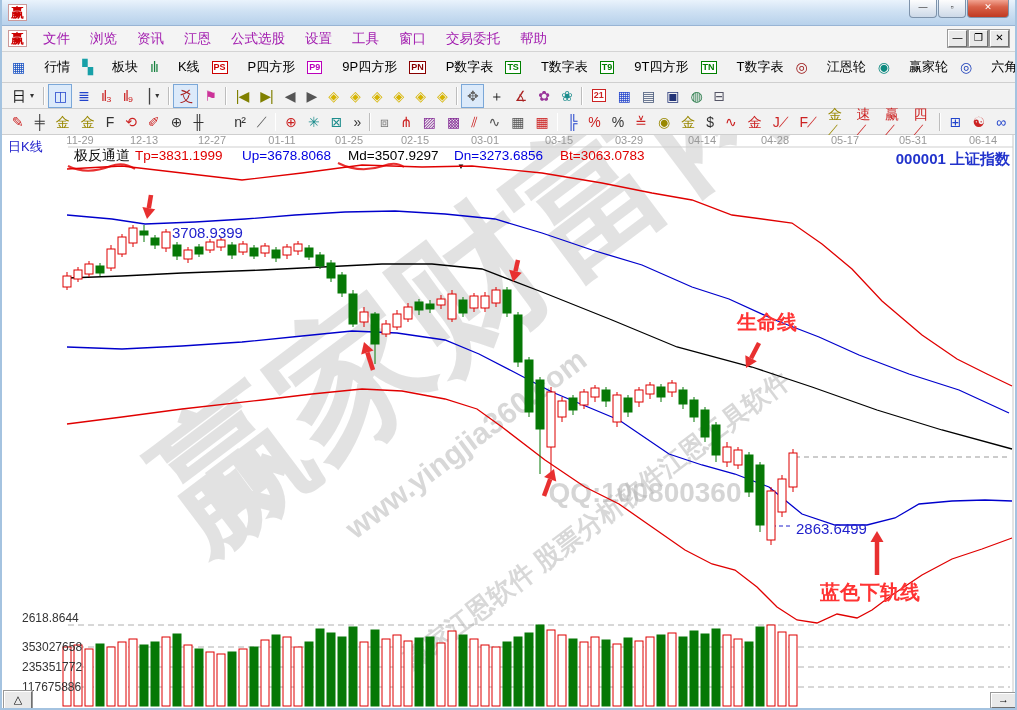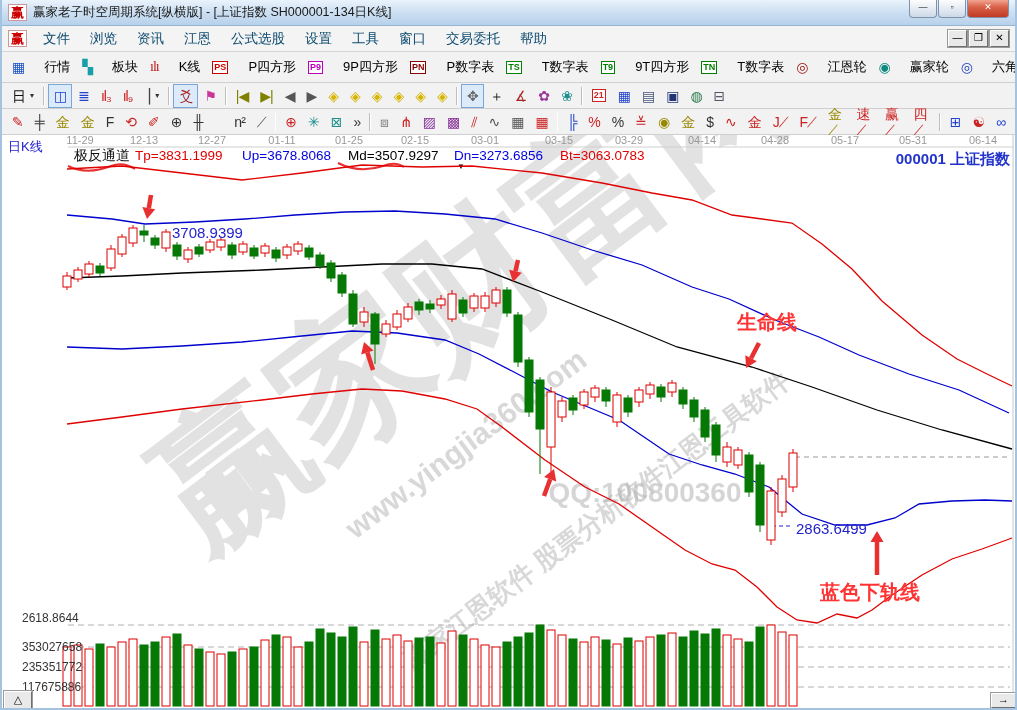--- a/index.html
+++ b/index.html
@@ -9,21 +9,21 @@
             display:flex;align-items:center;padding:0 6px;box-sizing:border-box;}
   .app-icon{color:#cc0000;font-weight:bold;font-size:13px;background:#fff;border:1px solid #c99;
             padding:0 2px;line-height:15px;margin-right:6px;}
   .title-text{font-size:12.5px;color:#1a1a1a;}
   .caption-btns{margin-left:auto;display:flex;gap:1px;align-items:flex-start;height:100%;}
   .cap-btn{width:26px;height:17px;border:1px solid #7e93ab;border-top:none;border-radius:0 0 4px 4px;
            background:linear-gradient(#fdfdfd,#cdd9e8);font-size:9px;text-align:center;line-height:15px;color:#333;}
   .cap-btn.close{width:40px;background:linear-gradient(#f2a492,#d9634a 40%,#c03a22);color:#fff;font-weight:bold;}
   .menubar{height:26px;background:#f4f4f4;border-bottom:1px solid #d4d4d4;display:flex;align-items:center;
            padding:0 6px;box-sizing:border-box;font-size:13.5px;}
-  .menu-item{padding:3px 10px;color:#0c4a6e;font-family:Liberation Mono, monospace;}
+  .menu-item{padding:3px 10px;color:#a21caf;font-family:Liberation Mono, monospace;}
   .mdi-btns{margin-left:auto;display:flex;gap:2px;}
   .bevel{background:#e9e9e9;border:1px solid;border-color:#fff #6f6f6f #6f6f6f #fff;box-shadow:0 0 0 1px #999;
          font-size:10px;text-align:center;color:#000;}
   .mdi-btn{width:17px;height:15px;line-height:14px;}
   .toolbar{background:#f2f2f2;border-bottom:1px solid #cfcfcf;display:flex;align-items:center;
            padding:0 4px;box-sizing:border-box;}
   #tb1{height:31px;}
   #tb2,#tb3{height:26px;}
   .tb-btn{height:22px;display:inline-flex;align-items:center;gap:4px;padding:0 5px;border:1px solid transparent;}
   .tb-btn.pressed{border:1px solid #7aa7d8;background:#dceafa;}
@@ -38,21 +38,20 @@
   .corner-btn{position:absolute;font-size:11px;line-height:14px;}
   #vol-toggle{left:2px;top:556px;width:26px;height:16px;}
   #scroll-right{left:989px;top:558px;width:23px;height:13px;line-height:11px;}
 </style>
 </head>
 <body>
 
 <div class="window">
   <div class="titlebar">
     <span class="app-icon">赢</span>
-    <span class="title-text">赢家老子时空周期系统[纵横版] - [上证指数  SH000001-134日K线]</span>
     <span class="caption-btns">
       <span class="cap-btn">—</span>
       <span class="cap-btn">▫</span>
       <span class="cap-btn close">✕</span>
     </span>
   </div>
   <div class="menubar">
     <span class="app-icon">赢</span>
     <span id="menu-items"><span class="menu-item">文件</span><span class="menu-item">浏览</span><span class="menu-item">资讯</span><span class="menu-item">江恩</span><span class="menu-item">公式选股</span><span class="menu-item">设置</span><span class="menu-item">工具</span><span class="menu-item">窗口</span><span class="menu-item">交易委托</span><span class="menu-item">帮助</span></span>
     <span class="mdi-btns" id="mdi-btns">
@@ -64,21 +63,21 @@
   <div class="toolbar" id="tb1">
       <span class="tb-btn">
         <span class="tb-glyph" style="color: rgb(26, 83, 196);">▦</span>
         <span class="tb-label">行情</span>
       </span>
       <span class="tb-btn">
         <span class="tb-glyph" style="color: rgb(24, 160, 168);">▚</span>
         <span class="tb-label">板块</span>
       </span>
       <span class="tb-btn">
-        <span class="tb-glyph" style="color: #b91c1c; font-family: Liberation Serif, serif;">ılı</span>
+        <span class="tb-glyph" style="color: #15803d;">ılı</span>
         <span class="tb-label">K线</span>
       </span>
       <span class="tb-btn">
         <span class="tb-glyph boxed" style="color: rgb(204, 0, 0);">PS</span>
         <span class="tb-label">P四方形</span>
       </span>
       <span class="tb-btn">
         <span class="tb-glyph boxed" style="color: rgb(187, 0, 187);">P9</span>
         <span class="tb-label">9P四方形</span>
       </span>

